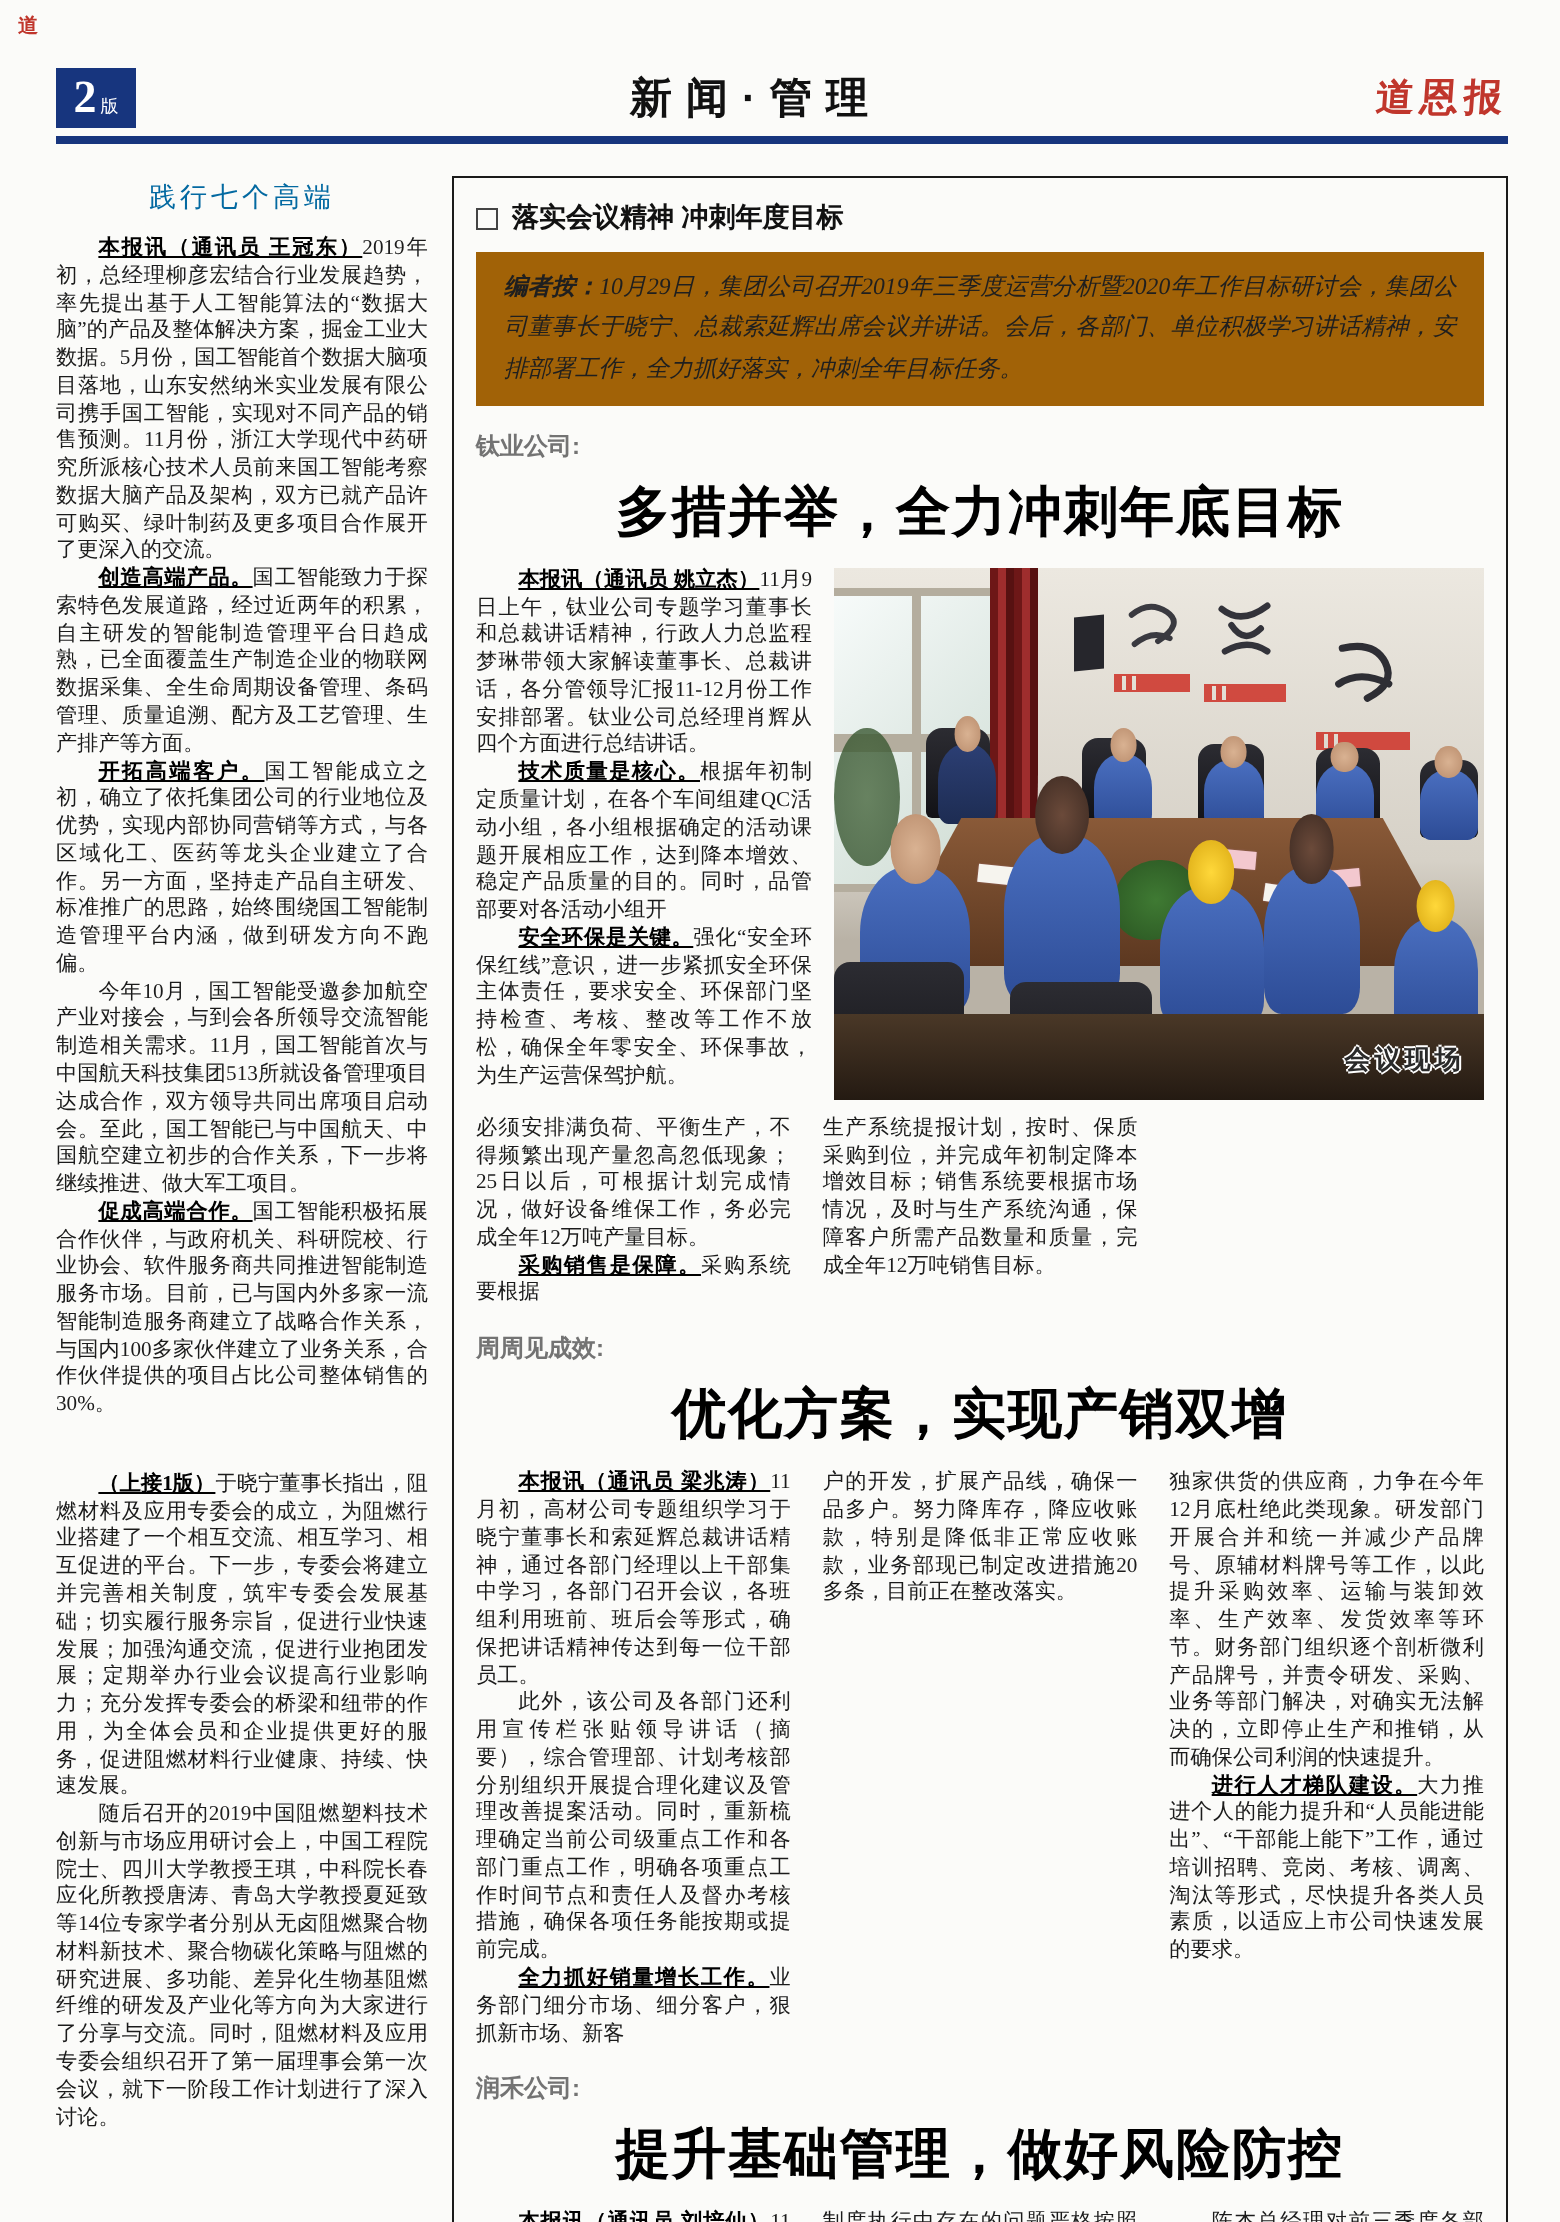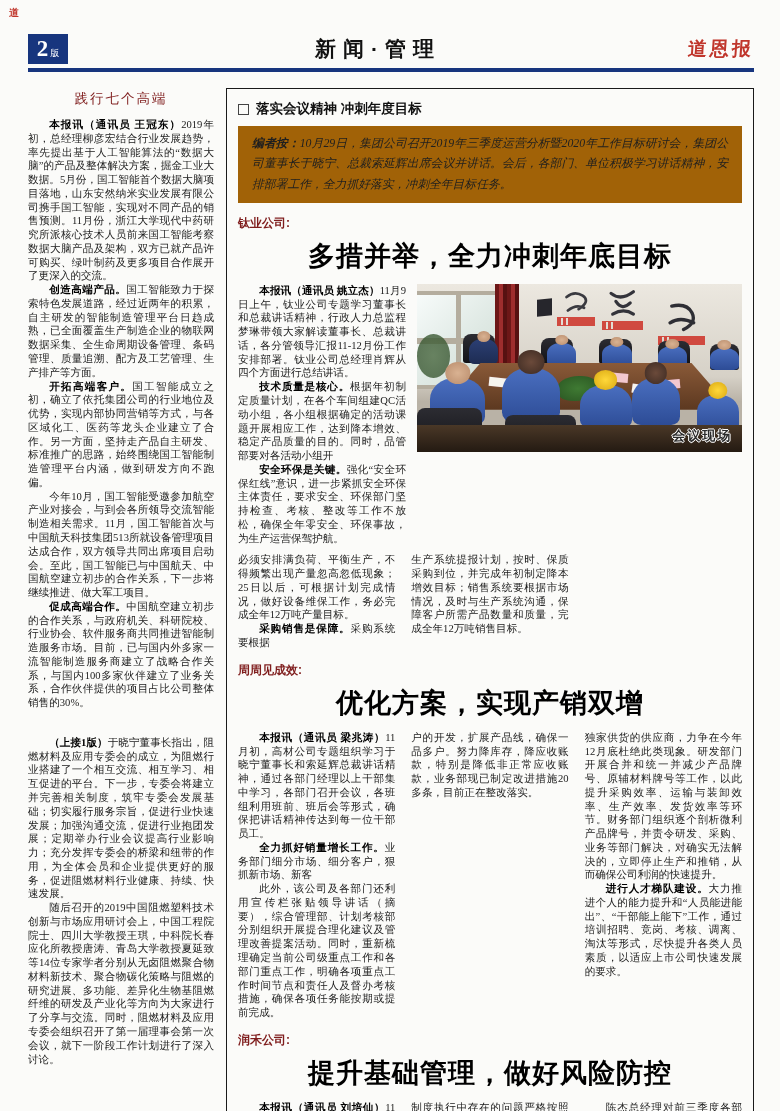--- a/index.html
+++ b/index.html
@@ -20,42 +20,42 @@
   .hdr-title{flex:1;text-align:center;font-family:"Liberation Sans",sans-serif;font-weight:700;font-size:21px;letter-spacing:7px;color:#111;}
   .masthead{flex:none;color:#c0362c;font-weight:900;font-size:19px;letter-spacing:3px;font-family:"Liberation Serif",serif;transform:skewX(-4deg);}
   .rule{height:4px;background:#17357e;margin-top:4px;}
 
   
   .main{display:flex;gap:12px;margin-top:16px;}
   .leftcol{width:186px;flex:none;}
   .rightbox{flex:1;border:1px solid #1a1a1a;border-bottom:4px solid #0c0c0c;padding:9px 11px 12px;}
 
   
-  .kicker{text-align:center;font-size:13.5px;letter-spacing:2px;color:#7f1d1d;margin:2px 0 10px;}
+  .kicker{text-align:center;font-size:13.5px;letter-spacing:2px;color:#0369a1;margin:2px 0 10px;}
   .l-title{text-align:center;font-family:"Liberation Sans",sans-serif;font-weight:900;font-size:19px;line-height:1.25;margin:0 0 14px;color:#000;}
   .news p{margin:0;text-indent:2em;text-align:justify;font-size:10.6px;line-height:1.3;}
   .news p.ni{text-indent:0;}
-  .news b{color:#000;}
+  .news b{color:#000;text-decoration:underline;}
   .gap-article{height:26px;}
 
   
   .flag{display:flex;align-items:center;gap:7px;font-family:"Liberation Sans",sans-serif;font-weight:700;font-size:13.5px;color:#111;margin:2px 0 8px;}
   .sq{width:9px;height:9px;border:1.5px solid #444;flex:none;}
   .note{background:#a16207;padding:7px 14px 9px;font-style:italic;font-size:11.8px;line-height:1.72;text-align:justify;color:#1f1f1f;}
   .note b{font-style:italic;}
 
   
-  .sec-label{font-family:"Liberation Sans",sans-serif;font-weight:700;font-size:12px;margin:12px 0 0;color:#7f1d1d;}
+  .sec-label{font-family:"Liberation Sans",sans-serif;font-weight:700;font-size:12px;margin:12px 0 0;color:#737373;}
   .headline{text-align:center;font-family:"Liberation Sans",sans-serif;font-weight:900;font-size:27px;letter-spacing:1px;margin:6px 0 10px;color:#000;}
   .cols3{display:grid;grid-template-columns:1fr 1fr 1fr;column-gap:16px;}
   .tiye-top{display:flex;gap:11px;margin-bottom:8px;}
   .tiye-c1{width:168px;flex:none;}
 
   
-  .photo{flex:1;height:168px;position:relative;overflow:hidden;background:linear-gradient(#ece8e0 0%,#d6d1c7 55%,#b9b2a6 70%);}
+  .photo{flex:1;height:266px;position:relative;overflow:hidden;background:linear-gradient(#ece8e0 0%,#d6d1c7 55%,#b9b2a6 70%);}
   .ph-floor{position:absolute;left:0;right:0;bottom:0;height:16%;background:linear-gradient(#4a3827,#241a12);}
   .ph-window{position:absolute;left:0;top:4%;width:25%;height:54%;background:linear-gradient(135deg,#f7fbfa 0%,#dfe9e4 55%,#cfdcd2 100%);border:4px solid #b4ad9e;border-left:none;}
   .ph-window:before{content:"";position:absolute;inset:0;background:
      linear-gradient(90deg,transparent 48%,#b4ad9e 48%,#b4ad9e 54%,transparent 54%),
      linear-gradient(0deg,transparent 46%,#b4ad9e 46%,#b4ad9e 52%,transparent 52%);}
   .ph-tree{position:absolute;left:0;top:30%;width:10%;height:26%;background:radial-gradient(#49683f,#33512c);border-radius:50%;opacity:.8;}
   .ph-curtain{position:absolute;left:24%;top:0;width:7.5%;height:64%;background:repeating-linear-gradient(90deg,#6d1717 0 4px,#9e2d2d 4px 8px,#571111 8px 12px);border-radius:0 0 40% 40%;}
   .ph-speaker{position:absolute;left:37%;top:9%;width:4.5%;height:10%;background:#26262c;transform:skewY(-6deg);}
   .ph-art{position:absolute;}
   .ph-chip{position:absolute;height:7px;border:1px solid #cf3a30;background:linear-gradient(90deg,#cf3a30 0 3px,transparent 3px 5px,#cf3a30 5px 8px,transparent 8px 10px,#cf3a30 10px);opacity:.9;}
@@ -91,21 +91,21 @@
   <div class="rule"></div>
 
   <div class="main">
 
     <div class="leftcol news">
       <div class="kicker">践行七个高端</div>
       <p><b>本报讯（通讯员 王冠东）</b><span>2019年初，总经理柳彦宏结合行业发展趋势，率先提出基于人工智能算法的“数据大脑”的产品及整体解决方案，掘金工业大数据。5月份，国工智能首个数据大脑项目落地，山东安然纳米实业发展有限公司携手国工智能，实现对不同产品的销售预测。11月份，浙江大学现代中药研究所派核心技术人员前来国工智能考察数据大脑产品及架构，双方已就产品许可购买、绿叶制药及更多项目合作展开了更深入的交流。</span></p>
       <p><b>创造高端产品。</b><span>国工智能致力于探索特色发展道路，经过近两年的积累，自主研发的智能制造管理平台日趋成熟，已全面覆盖生产制造企业的物联网数据采集、全生命周期设备管理、条码管理、质量追溯、配方及工艺管理、生产排产等方面。</span></p>
       <p><b>开拓高端客户。</b><span>国工智能成立之初，确立了依托集团公司的行业地位及优势，实现内部协同营销等方式，与各区域化工、医药等龙头企业建立了合作。另一方面，坚持走产品自主研发、标准推广的思路，始终围绕国工智能制造管理平台内涵，做到研发方向不跑偏。</span></p>
       <p><b></b><span>今年10月，国工智能受邀参加航空产业对接会，与到会各所领导交流智能制造相关需求。11月，国工智能首次与中国航天科技集团513所就设备管理项目达成合作，双方领导共同出席项目启动会。至此，国工智能已与中国航天、中国航空建立初步的合作关系，下一步将继续推进、做大军工项目。</span></p>
-      <p><b>促成高端合作。</b><span>中国航空建立初步的合作关系，与政府机关、科研院校、行业协会、软件服务商共同推进智能制造服务市场。目前，已与国内外多家一流智能制造服务商建立了战略合作关系，与国内100多家伙伴建立了业务关系，合作伙伴提供的项目占比公司整体销售的30%。</span></p>
+      <p><b>促成高端合作。</b><span>国工智能积极拓展合作伙伴，与政府机关、科研院校、行业协会、软件服务商共同推进智能制造服务市场。目前，已与国内外多家一流智能制造服务商建立了战略合作关系，与国内100多家伙伴建立了业务关系，合作伙伴提供的项目占比公司整体销售的30%。</span></p>
       <div class="gap-article"></div>
       <p><b>（上接1版）</b><span>于晓宁董事长指出，阻燃材料及应用专委会的成立，为阻燃行业搭建了一个相互交流、相互学习、相互促进的平台。下一步，专委会将建立并完善相关制度，筑牢专委会发展基础；切实履行服务宗旨，促进行业快速发展；加强沟通交流，促进行业抱团发展；定期举办行业会议提高行业影响力；充分发挥专委会的桥梁和纽带的作用，为全体会员和企业提供更好的服务，促进阻燃材料行业健康、持续、快速发展。</span></p>
       <p><b></b><span>随后召开的2019中国阻燃塑料技术创新与市场应用研讨会上，中国工程院院士、四川大学教授王琪，中科院长春应化所教授唐涛、青岛大学教授夏延致等14位专家学者分别从无卤阻燃聚合物材料新技术、聚合物碳化策略与阻燃的研究进展、多功能、差异化生物基阻燃纤维的研发及产业化等方向为大家进行了分享与交流。同时，阻燃材料及应用专委会组织召开了第一届理事会第一次会议，就下一阶段工作计划进行了深入讨论。</span></p>
 
     </div>
 
     <div class="rightbox">
 
       <div class="flag">
         <span class="sq"></span>
@@ -218,22 +218,22 @@
         <div>
           <p class="ni"><b></b><span>生产系统提报计划，按时、保质采购到位，并完成年初制定降本增效目标；销售系统要根据市场情况，及时与生产系统沟通，保障客户所需产品数量和质量，完成全年12万吨销售目标。</span></p>
         </div>
       </div>
 
       <div class="sec-label">周周见成效:</div>
       <h2 class="headline">优化方案，实现产销双增</h2>
       <div class="cols3 news">
         <div>
           <p><b>本报讯（通讯员 梁兆涛）</b><span>11月初，高材公司专题组织学习于晓宁董事长和索延辉总裁讲话精神，通过各部门经理以上干部集中学习，各部门召开会议，各班组利用班前、班后会等形式，确保把讲话精神传达到每一位干部员工。</span></p>
+          <p><b></b><span>此外，该公司及各部门还利用宣传栏张贴领导讲话（摘要），综合管理部、计划考核部分别组织开展提合理化建议及管理改善提案活动。同时，重新梳理确定当前公司级重点工作和各部门重点工作，明确各项重点工作时间节点和责任人及督办考核措施，确保各项任务能按期或提前完成。</span></p>
           <p><b>全力抓好销量增长工作。</b><span>业务部门细分市场、细分客户，狠抓新市场、新客</span></p>
-          <p><b></b><span>此外，该公司及各部门还利用宣传栏张贴领导讲话（摘要），综合管理部、计划考核部分别组织开展提合理化建议及管理改善提案活动。同时，重新梳理确定当前公司级重点工作和各部门重点工作，明确各项重点工作时间节点和责任人及督办考核措施，确保各项任务能按期或提前完成。</span></p>
         </div>
         <div>
           <p class="ni"><b></b><span>户的开发，扩展产品线，确保一品多户。努力降库存，降应收账款，特别是降低非正常应收账款，业务部现已制定改进措施20多条，目前正在整改落实。</span></p>
         </div>
         <div>
           <p class="ni"><b></b><span>独家供货的供应商，力争在今年12月底杜绝此类现象。研发部门开展合并和统一并减少产品牌号、原辅材料牌号等工作，以此提升采购效率、运输与装卸效率、生产效率、发货效率等环节。财务部门组织逐个剖析微利产品牌号，并责令研发、采购、业务等部门解决，对确实无法解决的，立即停止生产和推销，从而确保公司利润的快速提升。</span></p>
           <p><b>进行人才梯队建设。</b><span>大力推进个人的能力提升和“人员能进能出”、“干部能上能下”工作，通过培训招聘、竞岗、考核、调离、淘汰等形式，尽快提升各类人员素质，以适应上市公司快速发展的要求。</span></p>
         </div>
       </div>
 

